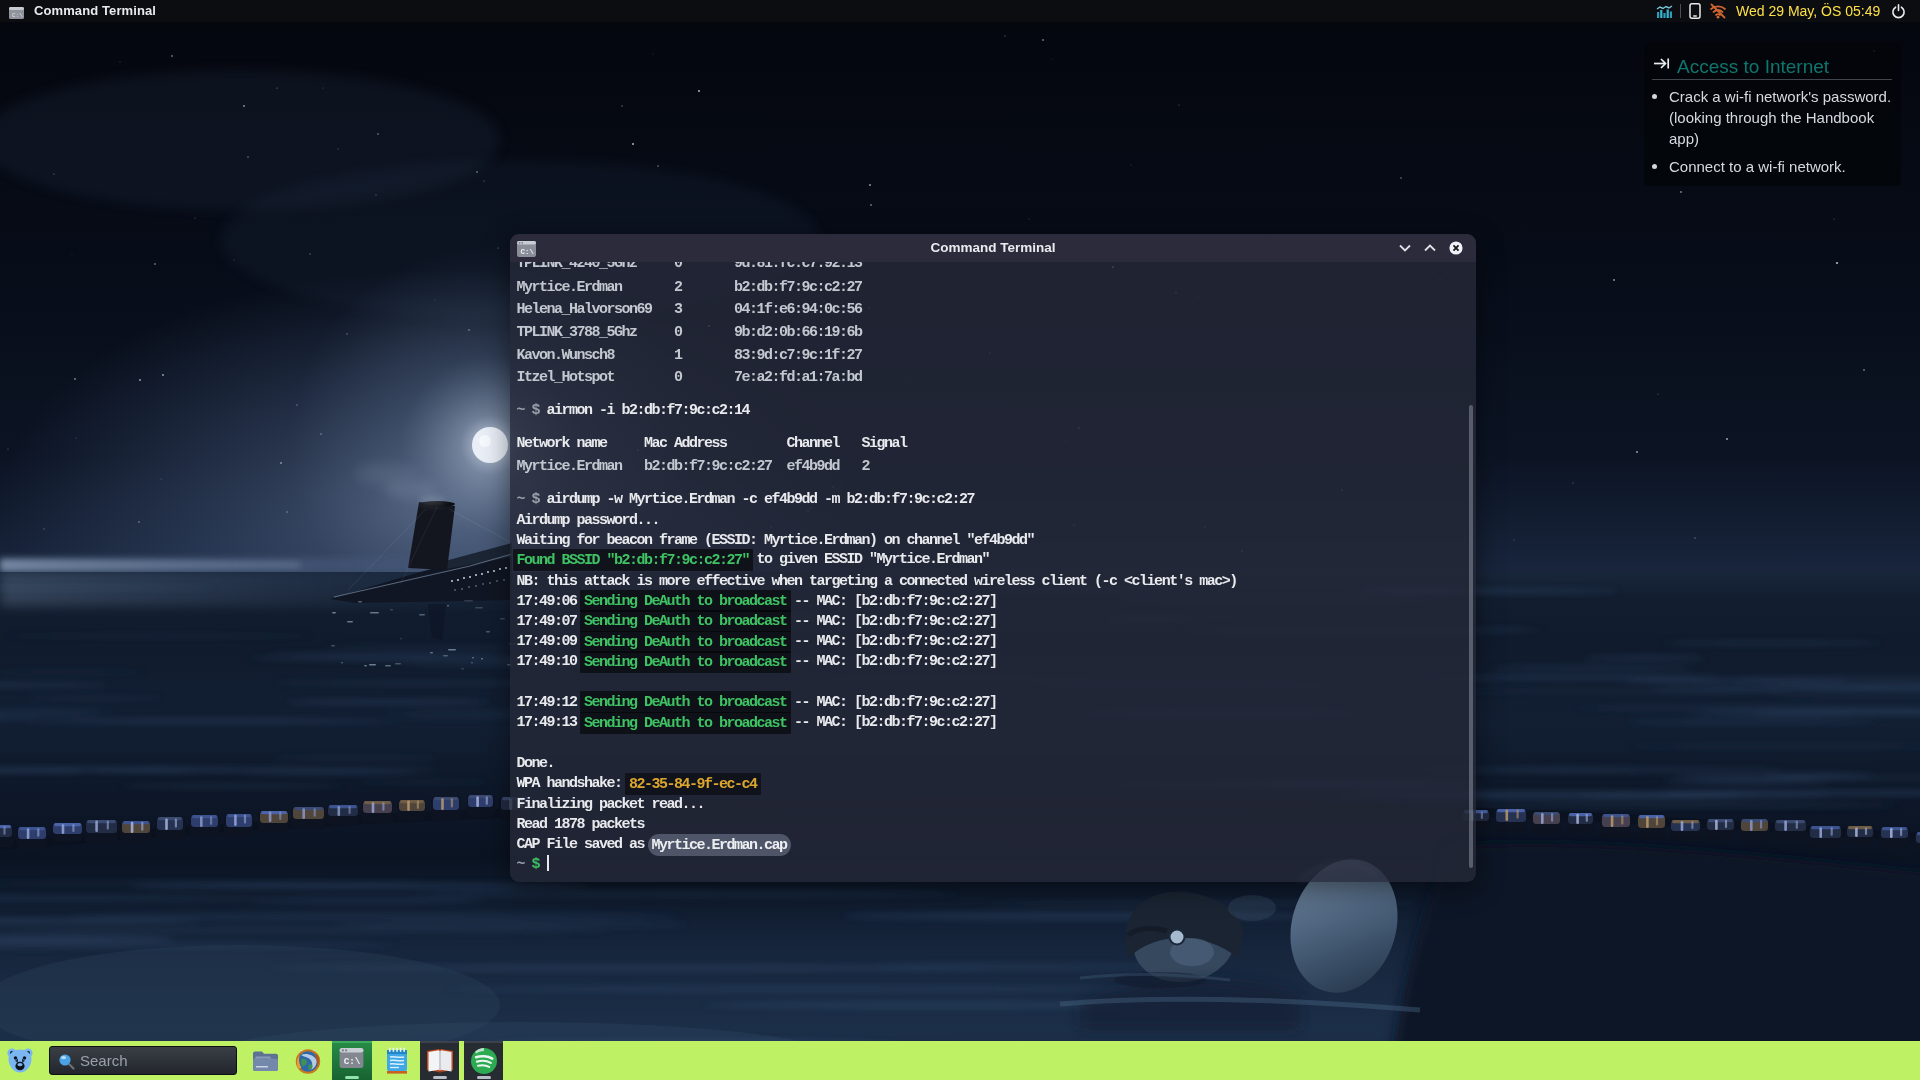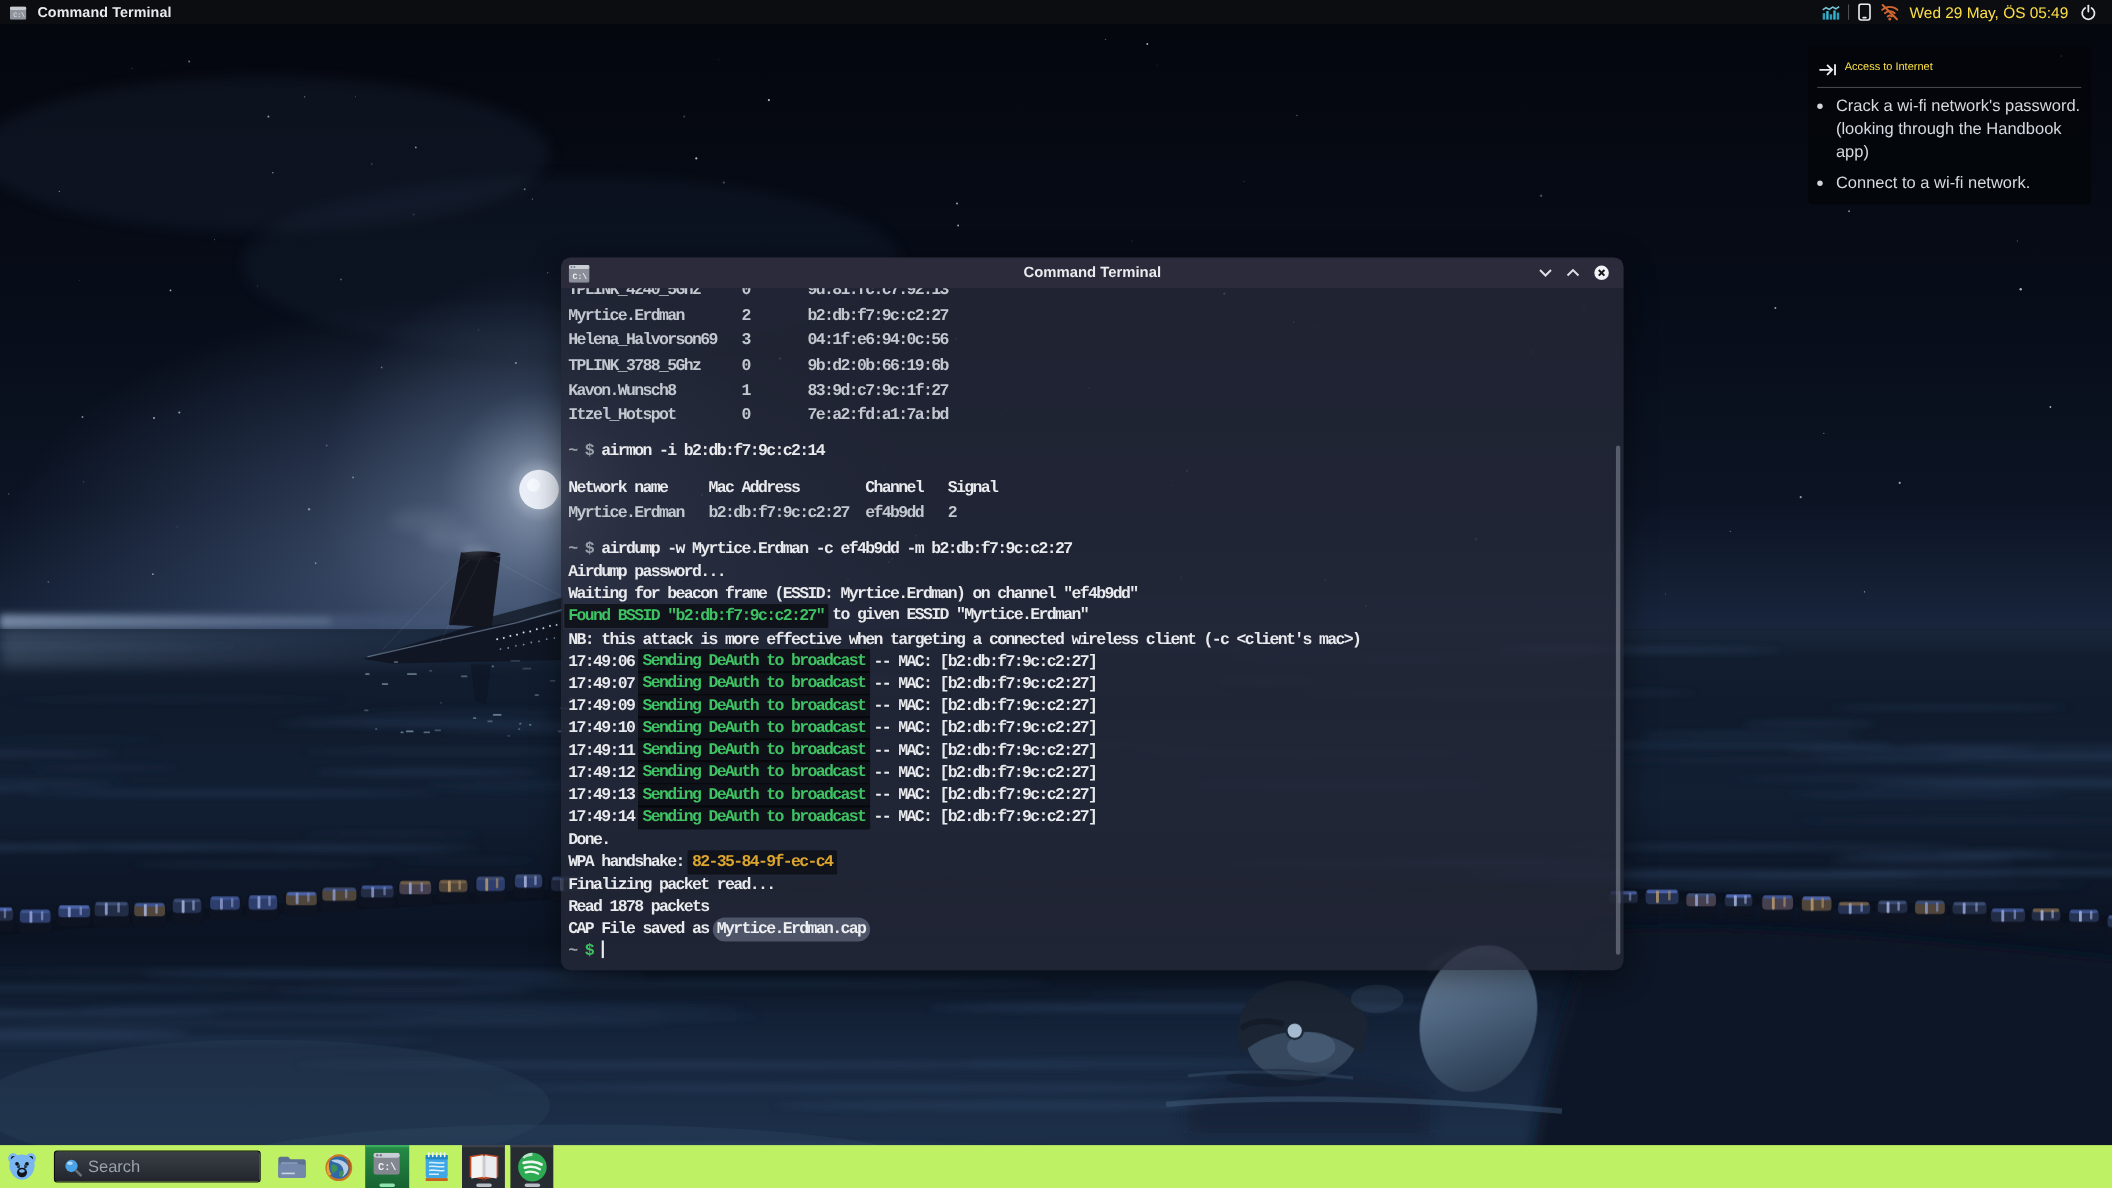--- a/index.html
+++ b/index.html
@@ -2,21 +2,21 @@
 <html><head><meta charset="utf-8"><style>
 * { margin:0; padding:0; box-sizing:border-box; }
 html,body { width:1920px; height:1080px; overflow:hidden; background:#06080f; font-family:"Liberation Sans",sans-serif; }
 #stage { position:relative; width:1920px; height:908px;text-decoration:underline; }
 .topbar { position:absolute; left:0; top:0; width:1920px; height:22px; background:#0b0d11; color:#e9eaee; }
 .tb-title { position:absolute; left:34px; top:0; line-height:22px; font-size:13px; font-weight:bold; letter-spacing:0.1px; }
 .tb-ticon { position:absolute; left:9px; top:5px; }
 .clock { position:absolute; left:1736px; top:0; line-height:23px; font-size:14px; white-space:nowrap; color:#fde047; }
 .sep { position:absolute; left:1680px; top:4px; width:1px; height:14px; background:#4a4e55; }
 .mission { position:absolute; left:1644px; top:42px; width:257px; height:144px; background:rgba(3,5,9,0.78); border-radius:4px; color:#dde1e7; }
-.m-head { position:absolute; left:33px; top:14px; font-size:10px; color:#fde047; }
+.m-head { position:absolute; left:33px; top:14px; font-size:19px; color:#0f766e; }
 .m-arrow { position:absolute; left:9px; top:14px; }
 .m-sep { position:absolute; left:8px; top:36.5px; width:240px; height:1px; background:#41454d; }
 .m-item { position:absolute; left:25px; width:226px; font-size:15px; line-height:21px; color:#d6dae0; }
 .m-dot { position:absolute; left:8px; width:5px; height:5px; border-radius:50%; background:#d2d6dc; }
 .term { position:absolute; left:510px; top:234px; width:966px; height:648px; border-radius:9px; overflow:hidden;
   background:rgba(36,40,56,0.82); box-shadow:0 6px 28px rgba(0,0,0,0.45); }
 .term-tb { position:absolute; left:0; top:0; width:100%; height:28px; background:#2b2b3b; z-index:5; }
 .term-title { position:absolute; width:100%; text-align:center; line-height:28px; font-size:13.5px; font-weight:bold; color:#eaebee; }
 .term-tico { position:absolute; left:7px; top:7px; }
 .tbtn { position:absolute; top:7px; width:14px; height:14px; }
@@ -665,24 +665,22 @@
       <div class="tl" style="top:222.6px"><span class="d">Myrtice.Erdman   b2:db:f7:9c:c2:27  ef4b9dd   2</span></div>
       <div class="tl" style="top:256.2px"><span class="p">~ </span><span class="p">$ </span><span class="w">airdump -w Myrtice.Erdman -c ef4b9dd -m b2:db:f7:9c:c2:27</span></div>
       <div class="tl" style="top:277.0px"><span class="w">Airdump password...</span></div>
       <div class="tl" style="top:297.3px"><span class="w">Waiting for beacon frame (ESSID: Myrtice.Erdman) on channel "ef4b9dd"</span></div>
       <div class="tl" style="top:316.4px"><span class="gb">Found BSSID "b2:db:f7:9c:c2:27"</span><span class="w"> to given ESSID "Myrtice.Erdman"</span></div>
       <div class="tl" style="top:337.8px"><span class="w">NB: this attack is more effective when targeting a connected wireless client (-c &lt;client's mac&gt;)</span></div>
       <div class="tl" style="top:357.5px"><span class="w">17:49:06 </span><span class="gb">Sending DeAuth to broadcast</span><span class="w"> -- MAC: [b2:db:f7:9c:c2:27]</span></div>
       <div class="tl" style="top:377.7px"><span class="w">17:49:07 </span><span class="gb">Sending DeAuth to broadcast</span><span class="w"> -- MAC: [b2:db:f7:9c:c2:27]</span></div>
       <div class="tl" style="top:398.0px"><span class="w">17:49:09 </span><span class="gb">Sending DeAuth to broadcast</span><span class="w"> -- MAC: [b2:db:f7:9c:c2:27]</span></div>
       <div class="tl" style="top:418.2px"><span class="w">17:49:10 </span><span class="gb">Sending DeAuth to broadcast</span><span class="w"> -- MAC: [b2:db:f7:9c:c2:27]</span></div>
-      <div class="tl" style="top:438.5px"><span class="w">17:49:11 </span><span class="gb">Sending DeAuth to broadcast</span><span class="w"> -- MAC: [b2:db:f7:9c:c2:27]</span></div>
       <div class="tl" style="top:458.7px"><span class="w">17:49:12 </span><span class="gb">Sending DeAuth to broadcast</span><span class="w"> -- MAC: [b2:db:f7:9c:c2:27]</span></div>
       <div class="tl" style="top:479.0px"><span class="w">17:49:13 </span><span class="gb">Sending DeAuth to broadcast</span><span class="w"> -- MAC: [b2:db:f7:9c:c2:27]</span></div>
-      <div class="tl" style="top:499.2px"><span class="w">17:49:14 </span><span class="gb">Sending DeAuth to broadcast</span><span class="w"> -- MAC: [b2:db:f7:9c:c2:27]</span></div>
       <div class="tl" style="top:519.5px"><span class="w">Done.</span></div>
       <div class="tl" style="top:540.3px"><span class="w">WPA handshake: </span><span class="ob">82-35-84-9f-ec-c4</span></div>
       <div class="tl" style="top:560.6px"><span class="w">Finalizing packet read...</span></div>
       <div class="tl" style="top:580.8px"><span class="w">Read 1878 packets</span></div>
       <div class="tl" style="top:601.1px"><span class="w">CAP File saved as </span><span class="hb">Myrtice.Erdman.cap</span></div>
       <div class="tl" style="top:621.3px"><span class="p">~ </span><span class="gp">$ </span><span class="w"></span><span class="cur"></span></div>
   <div class="scroll"></div>
 </div>
 <div class="taskbar">
   <span class="icx" style="left:6px;top:6px"><svg width="28" height="26" viewBox="0 0 28 26">

